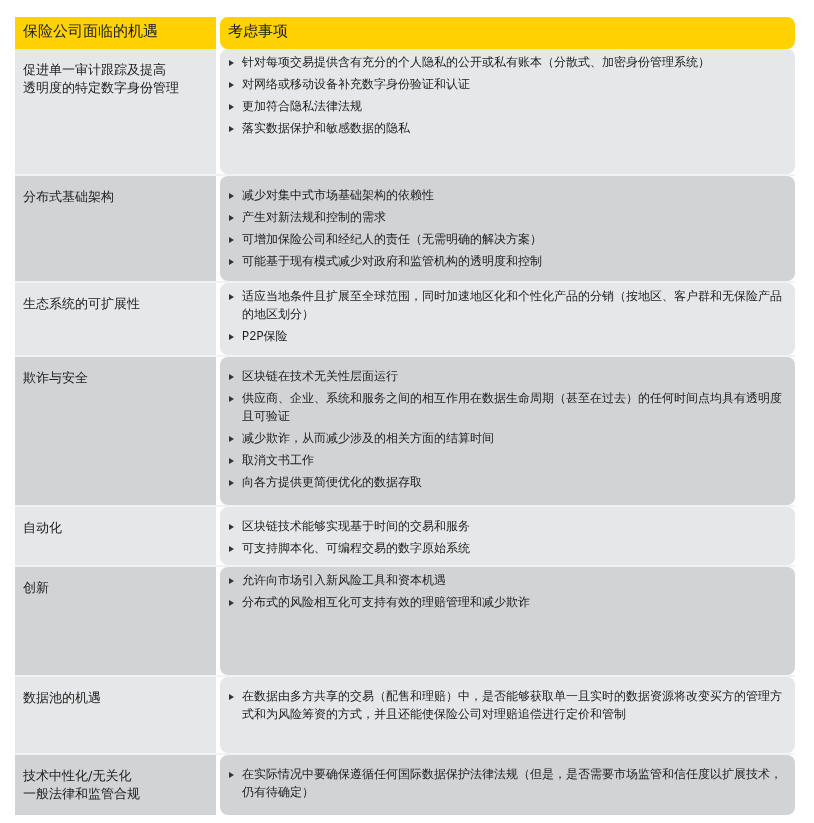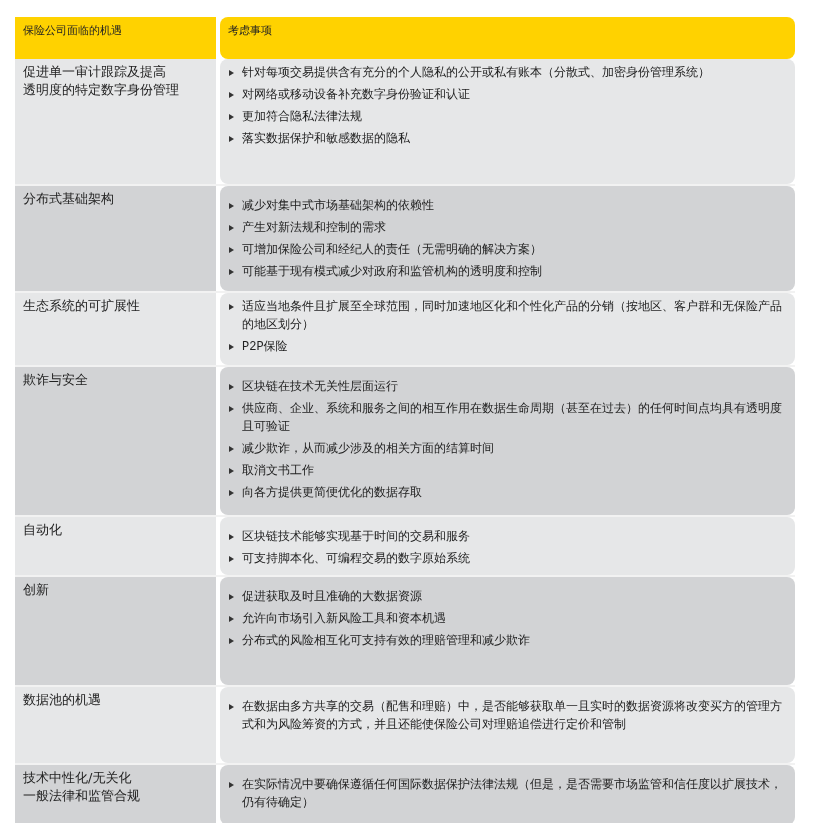--- a/index.html
+++ b/index.html
@@ -1,22 +1,22 @@
 <!DOCTYPE html>
 <html><head>
 <meta charset="utf-8">
 <style>
   html, body { margin:0; padding:0; background:#ffffff; }
   body { width:814px; height:823px; position:relative; overflow:hidden;
          font-family:"DejaVu Sans", sans-serif; color:#222; }
   .tbl { position:absolute; left:15px; top:17px; width:780px; }
   .row { display:flex; }
-  .cell-l { width:201px; flex:none; padding:4px 8px 6px 8px; box-sizing:border-box; font-size:13px; line-height:18px; }
+  .cell-l { width:201px; flex:none; padding:12px 8px 6px 8px; box-sizing:border-box; font-size:13px; line-height:18px; }
   .cell-r { flex:1; margin-left:4px; padding:5px 8px 4px 8px; box-sizing:border-box; font-size:12px; line-height:18px;border-radius:8px; }
-  .hdr .cell-l, .hdr .cell-r { background:#ffd200; font-size:11px; line-height:20px; padding:4px 8px; height:42px; }
+  .hdr .cell-l, .hdr .cell-r { background:#ffd200; font-size:15px; line-height:20px; padding:4px 8px; height:32px; }
   .light .cell-l, .light .cell-r { background:#e6e7e8; }
   .dark .cell-l, .dark .cell-r { background:#d2d3d5; }
   .row + .row { border-top:2px solid #f2f2f2; }
   .hdr + .row { border-top:0; }
   ul { list-style:none; margin:0; padding:0;font-family:Liberation Mono, monospace; }
   li { position:relative; padding-left:14px; margin-bottom:4px; }
   li:last-child { margin-bottom:0; }
   .bullet { position:absolute; left:1px; top:6px; width:0; height:0;
             border-top:3px solid transparent; border-bottom:3px solid transparent;
             border-left:5px solid #333; }
@@ -87,21 +87,20 @@
         <li class="first-li"><span class="bullet"></span><span>区块链技术能够实现基于时间的交易和服务</span></li>
         <li><span class="bullet"></span><span>可支持脚本化、可编程交易的数字原始系统</span></li>
       </ul>
     </div>
   </div>
 
   <div class="row dark" style="height:108px;">
     <div class="cell-l ltext">创新</div>
     <div class="cell-r">
       <ul>
-        <li class="first-li"><span class="bullet"></span><span>促进获取及时且准确的大数据资源</span></li>
         <li><span class="bullet"></span><span>允许向市场引入新风险工具和资本机遇</span></li>
         <li><span class="bullet"></span><span>分布式的风险相互化可支持有效的理赔管理和减少欺诈</span></li>
       </ul>
     </div>
   </div>
 
   <div class="row light" style="height:76px;">
     <div class="cell-l ltext">数据池的机遇</div>
     <div class="cell-r">
       <ul>

